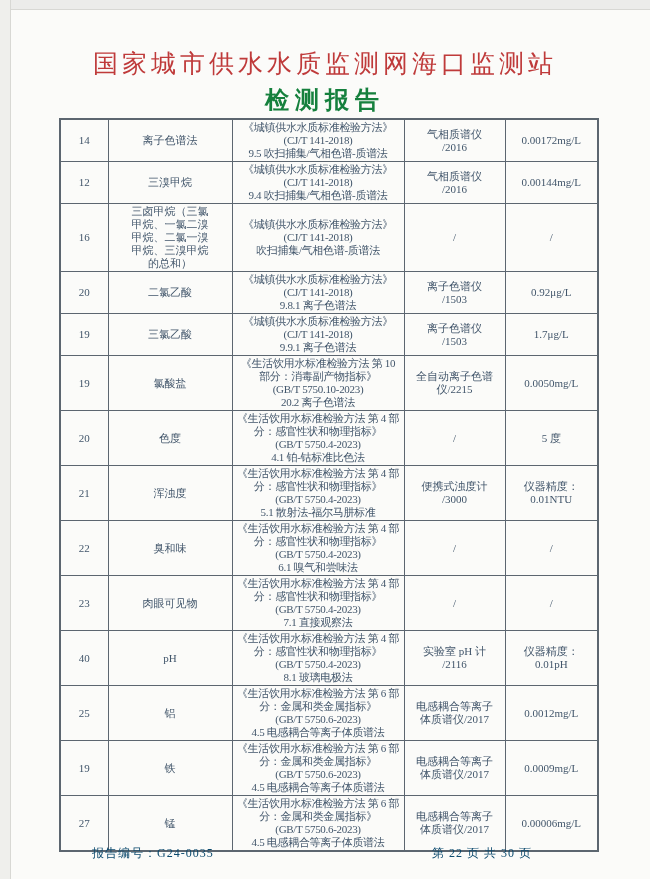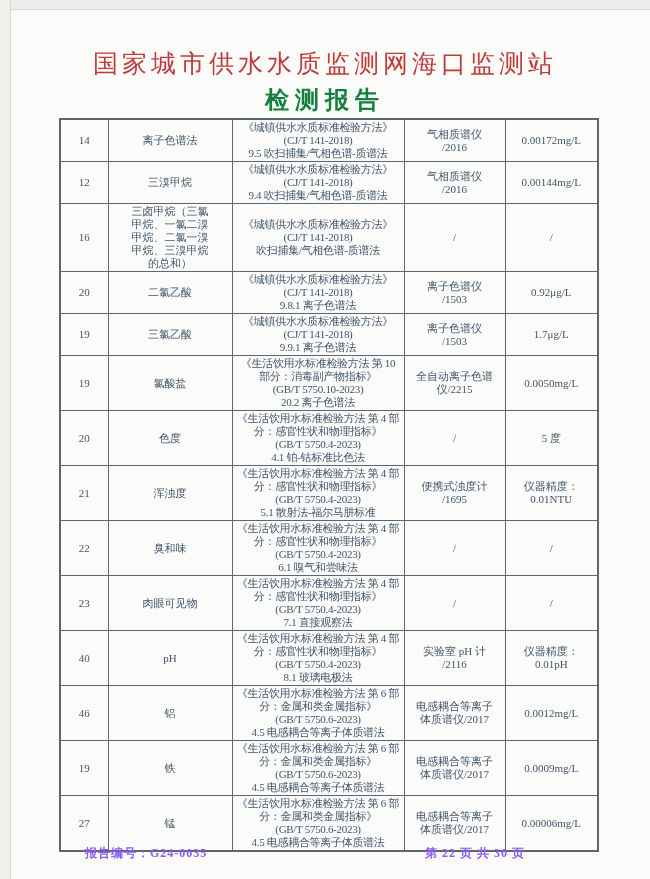--- a/index.html
+++ b/index.html
@@ -46,22 +46,22 @@
   }
   td.c-no{font-size:11px;}
   td.c-parameter{font-size:11px;}
   td.c-method{
     font-size:10.5px;letter-spacing:-0.3px;
     color:#3b6170;
   }
   td.c-instrument{color:#3b6170;}
   td.c-result{color:#42566b;border-radius:7px;}
   .footer{
-    position:absolute;top:845px;left:57px;width:538px;height:20px;
-    font-size:12px;color:#8b5cf6;letter-spacing:1px;font-weight:bold;
+    position:absolute;top:845px;left:64px;width:538px;height:20px;
+    font-size:12px;color:#0c4a6e;letter-spacing:1px;
   }
   .footer .report-no{position:absolute;left:28px;top:0;}
   .footer .page-info{position:absolute;left:368px;top:0;}
 </style>
 </head>
 <body>
 
 <div>
 
   <div class="scan-edge-top"></div>
@@ -155,21 +155,21 @@
           <td class="c-result">5 度</td>
         </tr>
         <tr>
           <td class="c-no">21</td>
           <td class="c-parameter">浑浊度</td>
           <td class="c-method">《生活饮用水标准检验方法 第 4 部
 分：感官性状和物理指标》
 (GB/T 5750.4-2023)
 5.1 散射法-福尔马肼标准</td>
           <td class="c-instrument">便携式浊度计
-/1695</td>
+/3000</td>
           <td class="c-result">仪器精度：
 0.01NTU</td>
         </tr>
         <tr>
           <td class="c-no">22</td>
           <td class="c-parameter">臭和味</td>
           <td class="c-method">《生活饮用水标准检验方法 第 4 部
 分：感官性状和物理指标》
 (GB/T 5750.4-2023)
 6.1 嗅气和尝味法</td>
@@ -192,21 +192,21 @@
           <td class="c-method">《生活饮用水标准检验方法 第 4 部
 分：感官性状和物理指标》
 (GB/T 5750.4-2023)
 8.1 玻璃电极法</td>
           <td class="c-instrument">实验室 pH 计
 /2116</td>
           <td class="c-result">仪器精度：
 0.01pH</td>
         </tr>
         <tr>
-          <td class="c-no">46</td>
+          <td class="c-no">25</td>
           <td class="c-parameter">铝</td>
           <td class="c-method">《生活饮用水标准检验方法 第 6 部
 分：金属和类金属指标》
 (GB/T 5750.6-2023)
 4.5 电感耦合等离子体质谱法</td>
           <td class="c-instrument">电感耦合等离子
 体质谱仪/2017</td>
           <td class="c-result">0.0012mg/L</td>
         </tr>
         <tr>

